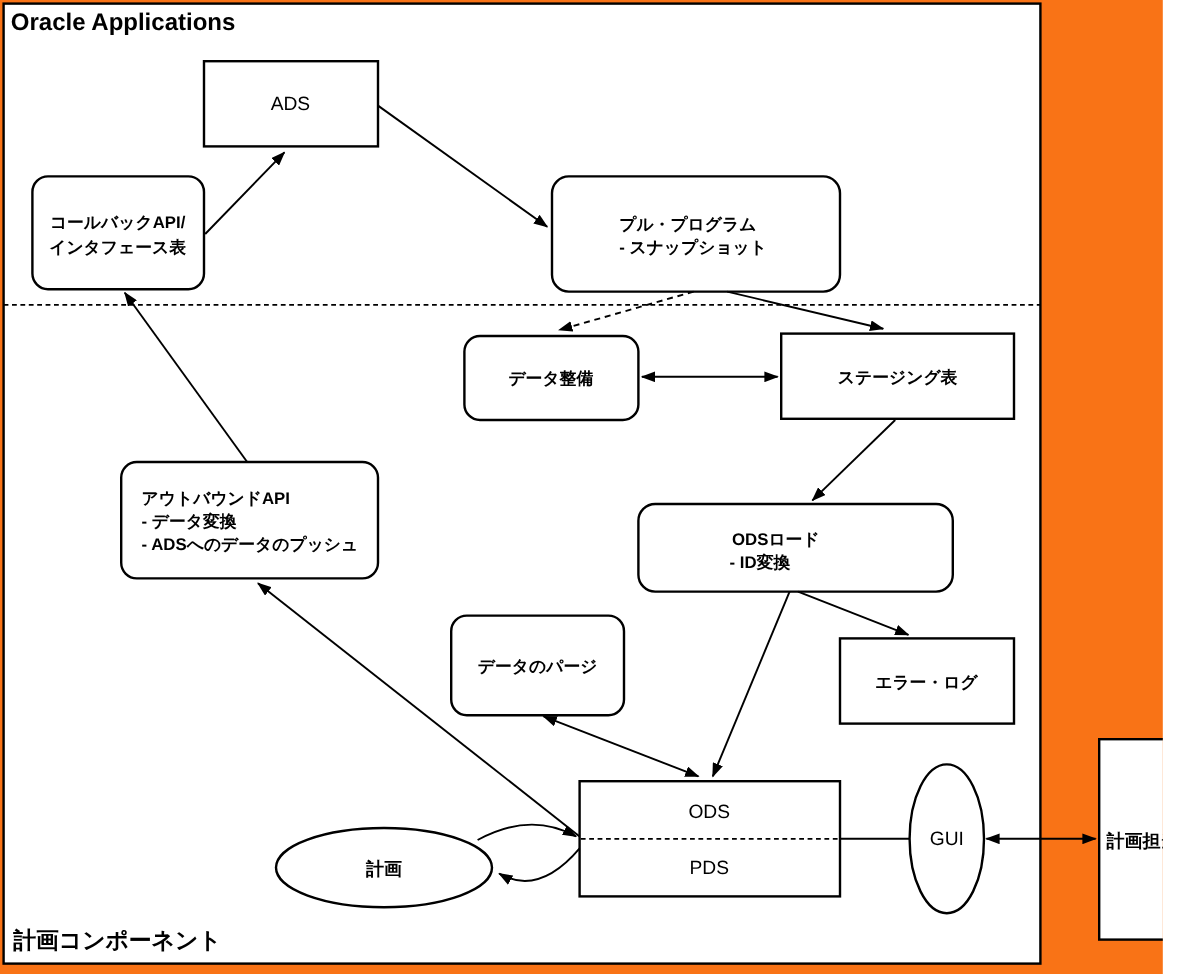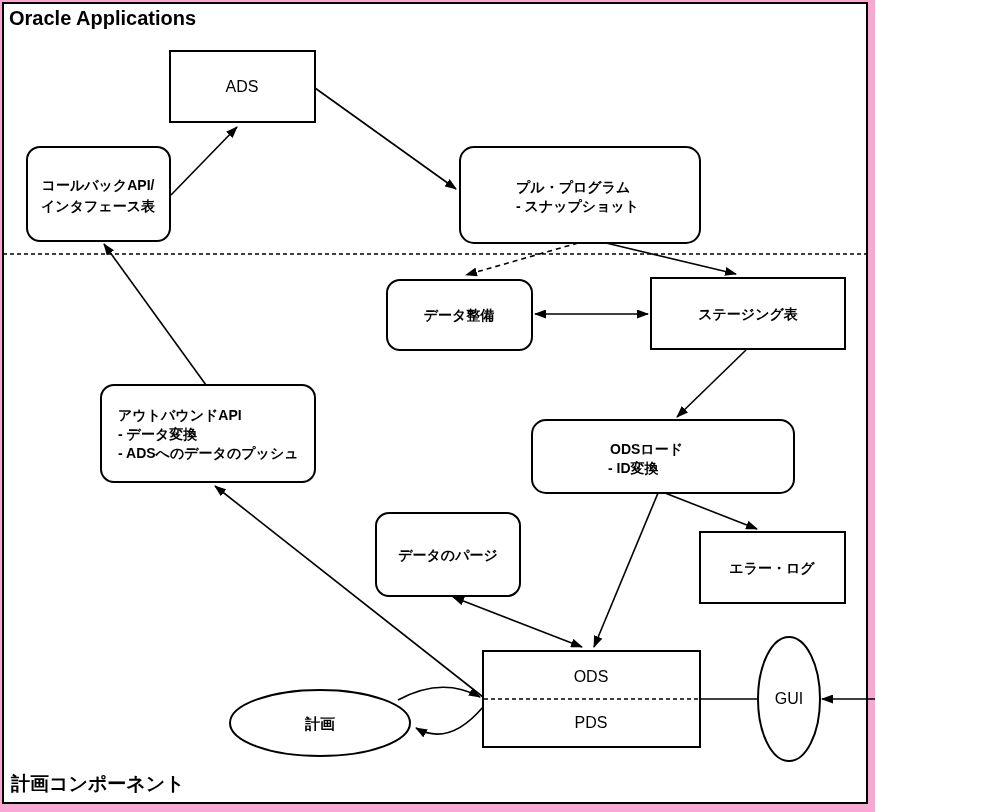--- a/index.html
+++ b/index.html
@@ -1,16 +1,16 @@
 <!DOCTYPE html>
 <html><head>
 <meta charset="utf-8">
 <style>
   html,body{margin:0;padding:0;background:#ffffff;}
-  .stage{position:relative;width:875px;height:812px;background:#f9a8d4;overflow:hidden;}
+  .stage{position:relative;width:969px;height:812px;background:#f97316;overflow:hidden;}
   svg{display:block;}
   svg text{font-family:"Liberation Sans","DejaVu Sans",sans-serif;fill:#000000;}
   .title{font-size:20px;font-weight:bold;}
   .footer{font-size:19px;font-weight:bold;}
   .jp{font-size:14px;font-weight:bold;}
   .jp-lg{font-size:15px;font-weight:bold;}
   .latin{font-size:16px;font-weight:normal;}
   .mid{text-anchor:middle;}
   .box{fill:#ffffff;stroke:#000000;stroke-width:2px;}
   .conn{stroke:#000000;stroke-width:1.6px;fill:none;}

